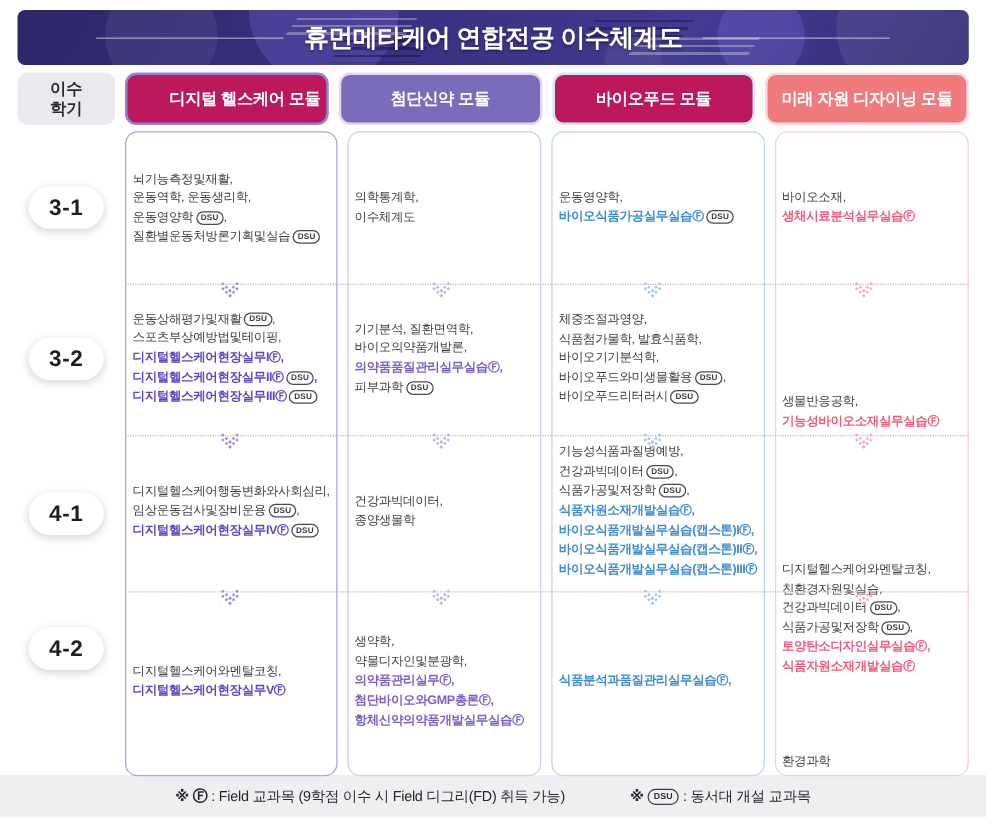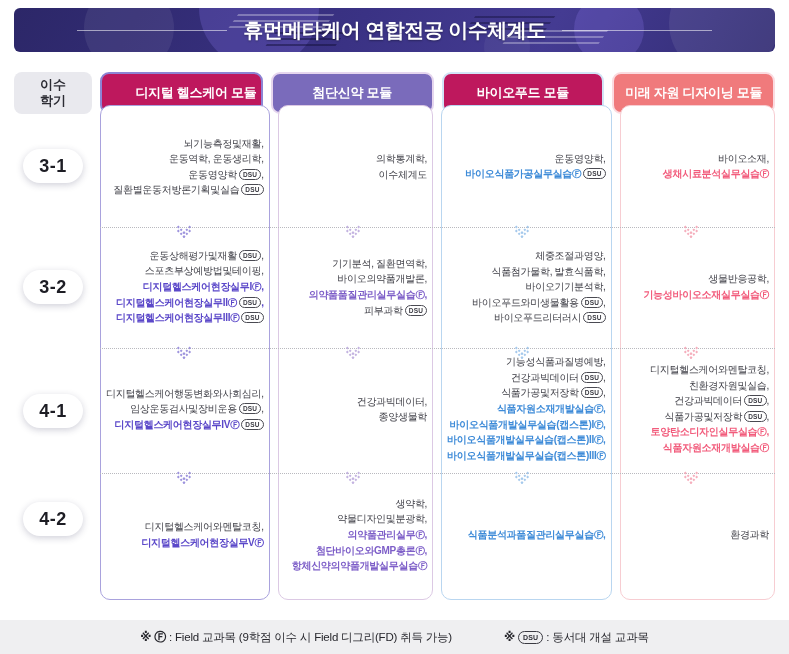--- a/index.html
+++ b/index.html
@@ -23,35 +23,35 @@
   .s2{left:255px;top:24px;width:70px;background:repeating-linear-gradient(to bottom,rgba(15,12,50,0.45) 0 2px,transparent 2px 6px);}
   .s3{left:455px;top:8px;width:80px;background:repeating-linear-gradient(to bottom,rgba(15,12,50,0.40) 0 2px,transparent 2px 6px);}
   .s4{left:492px;top:22px;}
   .banner-inner{position:absolute;inset:0;display:flex;align-items:center;justify-content:center;gap:16px;}
   .title-line{flex:0 0 150px;height:1px;background:rgba(255,255,255,0.55);}
   .banner h1{margin:0;font-size:20px;font-weight:bold;color:#ffffff;letter-spacing:-0.5px;white-space:nowrap;
     text-shadow:0 1px 2px rgba(0,0,0,0.35);}
 
   
   .grid-cols{display:grid;grid-template-columns:78px repeat(4,1fr);column-gap:8px;}
-  .header-row{position:absolute;left:14px;top:72px;width:761px;height:42px;}
+  .header-row{position:absolute;left:14px;top:58px;width:761px;height:42px;}
   .sem-header{background:#e9e9ee;border-radius:8px;display:flex;flex-direction:column;align-items:center;justify-content:center;
     font-size:13px;font-weight:bold;color:#2b2b33;line-height:1.25;}
   .mod-header{border-radius:9px;display:flex;align-items:center;justify-content:center;border:2px solid transparent;box-sizing:border-box;}
   .mod-header span{color:#fff;font-size:13px;font-weight:bold;letter-spacing:-0.3px;}
 
   
   .body-row{position:absolute;left:14px;top:105px;width:761px;height:495px;}
   .sem-col{position:relative;}
   .sem-pill{position:absolute;left:50%;transform:translateX(-50%);width:60px;height:34px;background:#fff;border-radius:17px;
     box-shadow:0 2px 7px rgba(40,40,80,0.22);display:flex;align-items:center;justify-content:center;
     font-size:18px;font-weight:bold;color:#1d1d24;letter-spacing:0.5px;}
   .mod-box{position:relative;background:#fff;border:1.5px solid #ccc;border-radius:10px;box-sizing:border-box;
     display:flex;flex-direction:column;z-index:1;}
-  .mod-row{box-sizing:border-box;display:flex;flex-direction:column;align-items:flex-end;justify-content:center;
+  .mod-row{box-sizing:border-box;display:flex;flex-direction:column;align-items:flex-start;justify-content:center;
     padding:2px 5px;text-align:center;}
   .mod-row.r1{flex:0 0 121px;} .mod-row.r2{flex:0 0 120px;} .mod-row.r3{flex:0 0 124px;} .mod-row.r4{flex:1;}
   .course-line{font-size:10px;line-height:1.55;color:#3c3c44;font-weight:500;letter-spacing:-0.3px;white-space:nowrap;}
   .course-line.accent{color:var(--accent);font-weight:bold;}
   .fmark{font-size:9.5px;}
   .dsu{display:inline-block;border:1px solid #4a4a52;border-radius:7px;font-size:6.5px;font-weight:bold;color:#3a3a42;
     padding:0 3px;line-height:9px;vertical-align:1px;letter-spacing:0.2px;margin-left:2px;}
 
   
   .separator{position:absolute;left:86px;right:0;height:0;border-top:1px dotted #b9b9bf;display:flex;z-index:2;}
@@ -186,21 +186,21 @@
           <div class="course-line"><span>식품가공및저장학</span><span class="dsu">DSU</span>,</div>
           <div class="course-line accent"><span>식품자원소재개발실습</span><span class="fmark">Ⓕ</span>,</div>
           <div class="course-line accent"><span>바이오식품개발실무실습(캡스톤)I</span><span class="fmark">Ⓕ</span>,</div>
           <div class="course-line accent"><span>바이오식품개발실무실습(캡스톤)II</span><span class="fmark">Ⓕ</span>,</div>
           <div class="course-line accent"><span>바이오식품개발실무실습(캡스톤)III</span><span class="fmark">Ⓕ</span></div>
         </div>
         <div class="mod-row r4">
           <div class="course-line accent"><span>식품분석과품질관리실무실습</span><span class="fmark">Ⓕ</span>,</div>
         </div>
       </div>
-      <div class="mod-box" style="border-color: rgb(247, 205, 210); --accent: #f25c7c;">
+      <div class="mod-box" style="border-color: rgb(247, 205, 210); gap: 43px; --accent: #f25c7c;">
         <div class="mod-row r1">
           <div class="course-line"><span>바이오소재</span>,</div>
           <div class="course-line accent"><span>생채시료분석실무실습</span><span class="fmark">Ⓕ</span></div>
         </div>
         <div class="mod-row r2">
           <div class="course-line"><span>생물반응공학</span>,</div>
           <div class="course-line accent"><span>기능성바이오소재실무실습</span><span class="fmark">Ⓕ</span></div>
         </div>
         <div class="mod-row r3">
           <div class="course-line"><span>디지털헬스케어와멘탈코칭</span>,</div>

